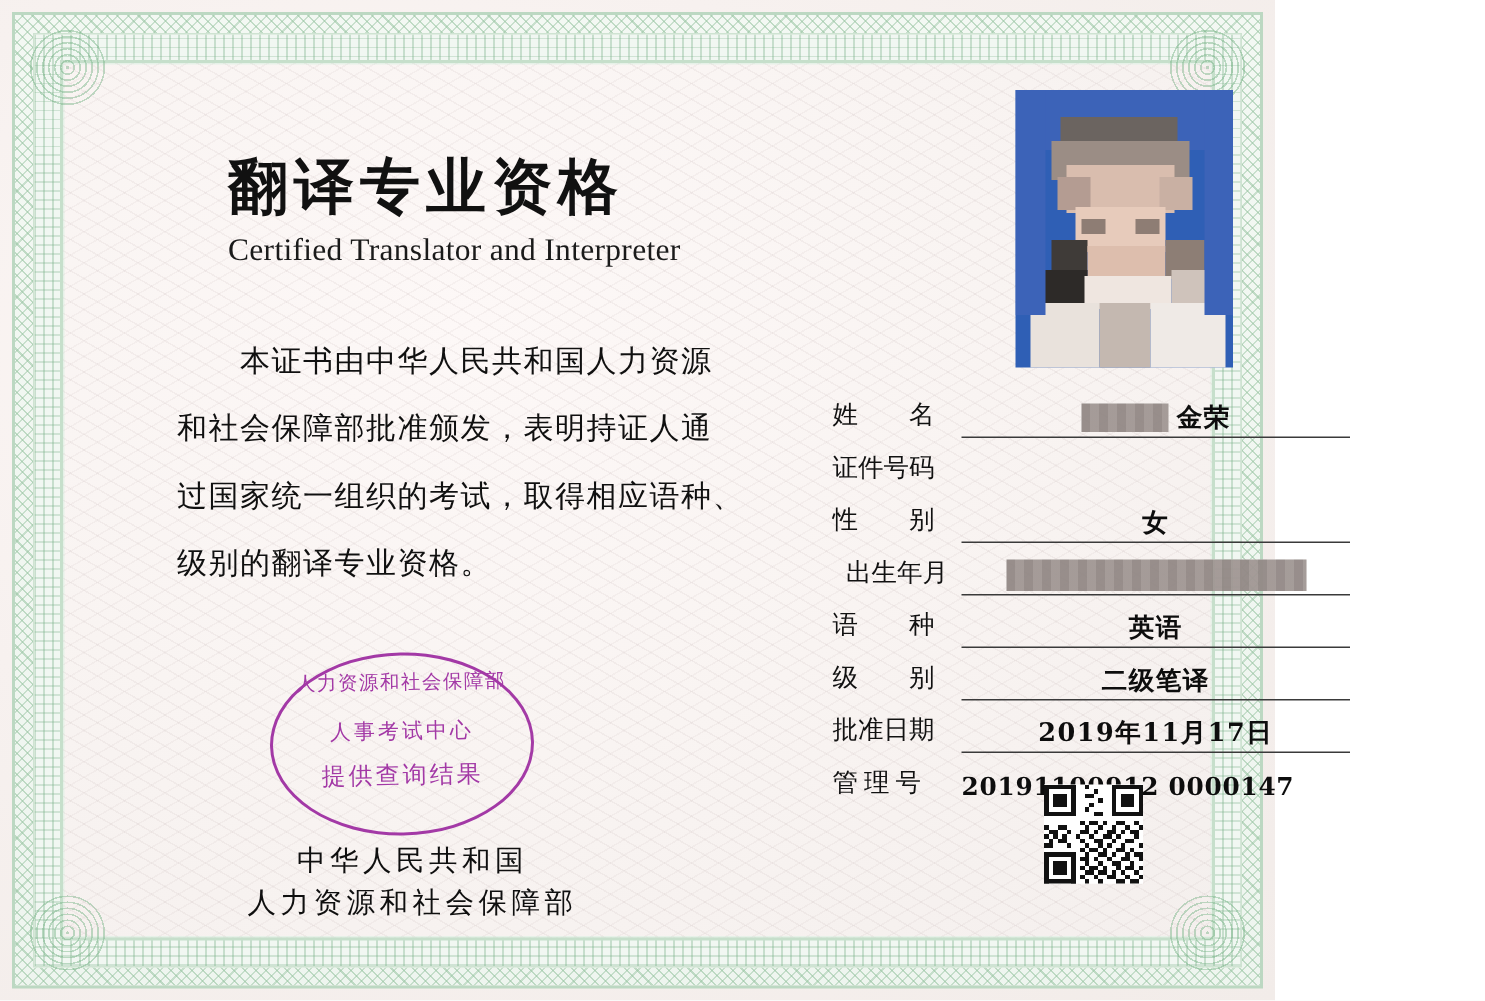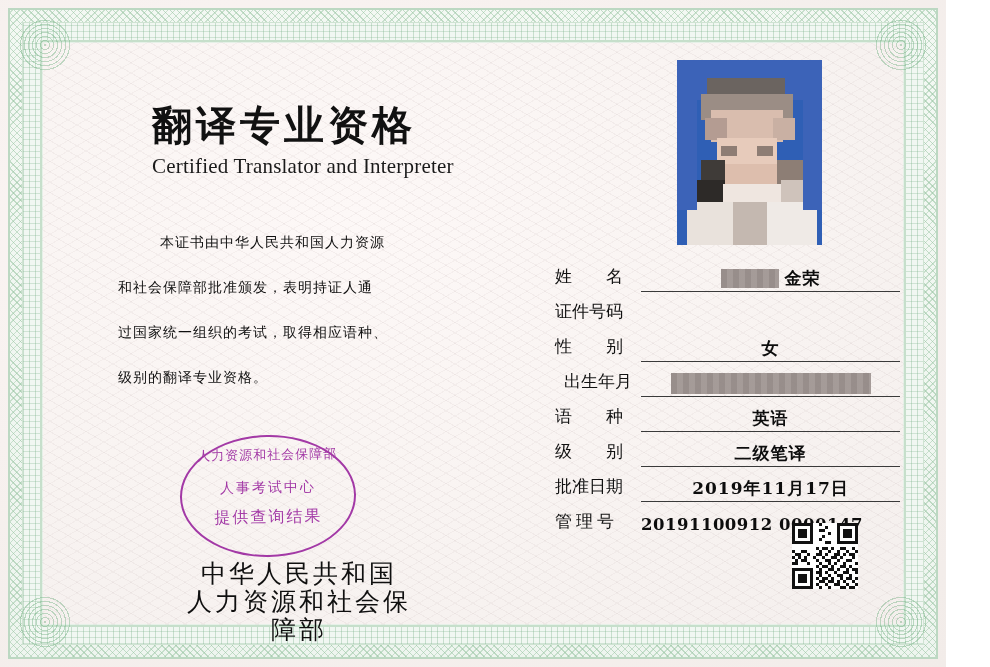--- a/index.html
+++ b/index.html
@@ -10,21 +10,21 @@
   body {
     width: 990px;
     height: 667px;
     font-family: "Liberation Serif", serif;
     overflow: hidden;
   }
 
   
   #certificate {
     position: relative;
-    width: 946px;
+    width: 850px;
     height: 667px;
     box-sizing: border-box;
     background:
       radial-gradient(ellipse at 30% 35%, #fdf7f6 0%, #f7f1ef 45%, #f2ece9 100%);
   }
 
   
   .border-outer {
     position: absolute;
     inset: 8px;
@@ -130,22 +130,22 @@
     margin-top: 6px;
     letter-spacing: .2px;
     text-align: right;
   }
 
   .body-text {
     position: absolute;
     left: 78px;
     top: 180px;
     width: 400px;
-    font-family: Liberation Sans, sans-serif;
-    font-size: 14px;
+    font-family: Liberation Mono, monospace;
+    font-size: 20px;
     line-height: 45px;
     color: #101010;
     letter-spacing: 1px;
   }
   .body-text .indent { display: inline-block; width: 42px; }
 
   
   .photo {
     position: absolute;
     left: 637px;
@@ -256,25 +256,24 @@
   }
 
   
   .issuer {
     position: absolute;
     left: 120px;
     top: 520px;
     width: 230px;
     text-align: center;
     font-family: "DejaVu Serif", serif;
-    font-size: 25px;
+    font-size: 19px;
     line-height: 28px;
     letter-spacing: 3px;
     color: #0f0f0f;
-    margin-left: 24px;
   }
 
   
   .qr {
     position: absolute;
     right: 48px;
     bottom: 38px;
     width: 66px;
     height: 66px;
     background: #ffffff;

